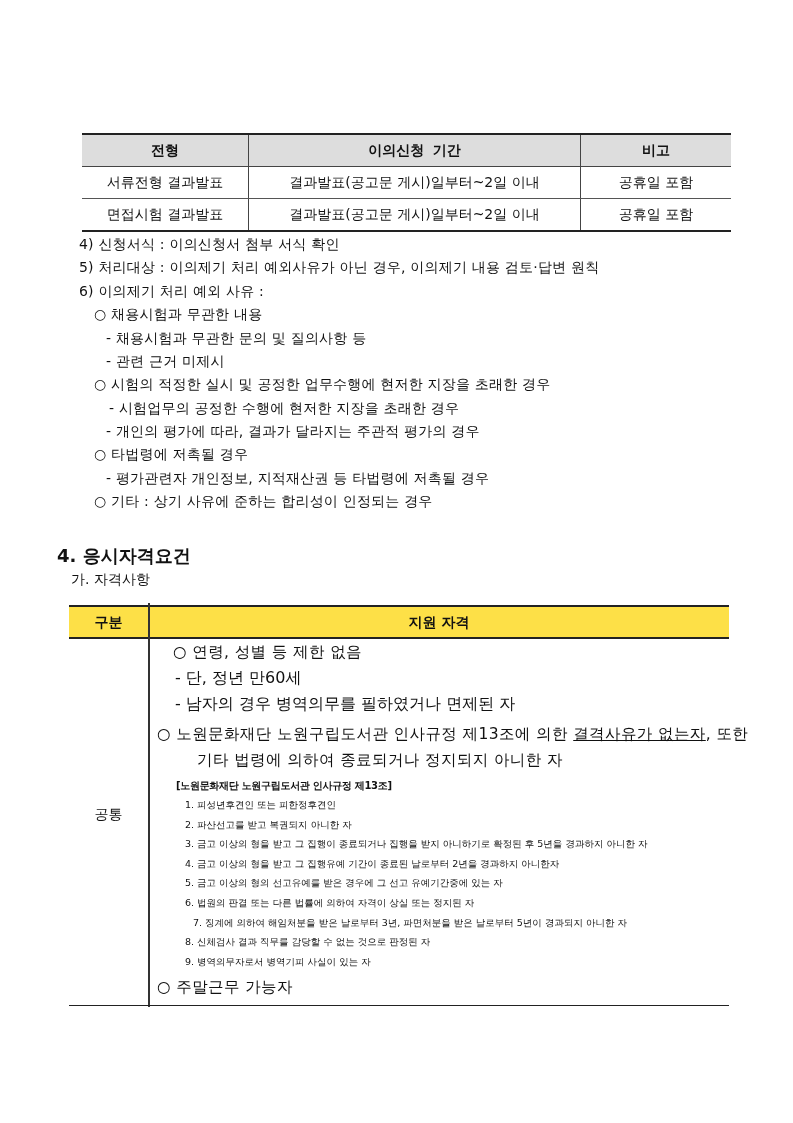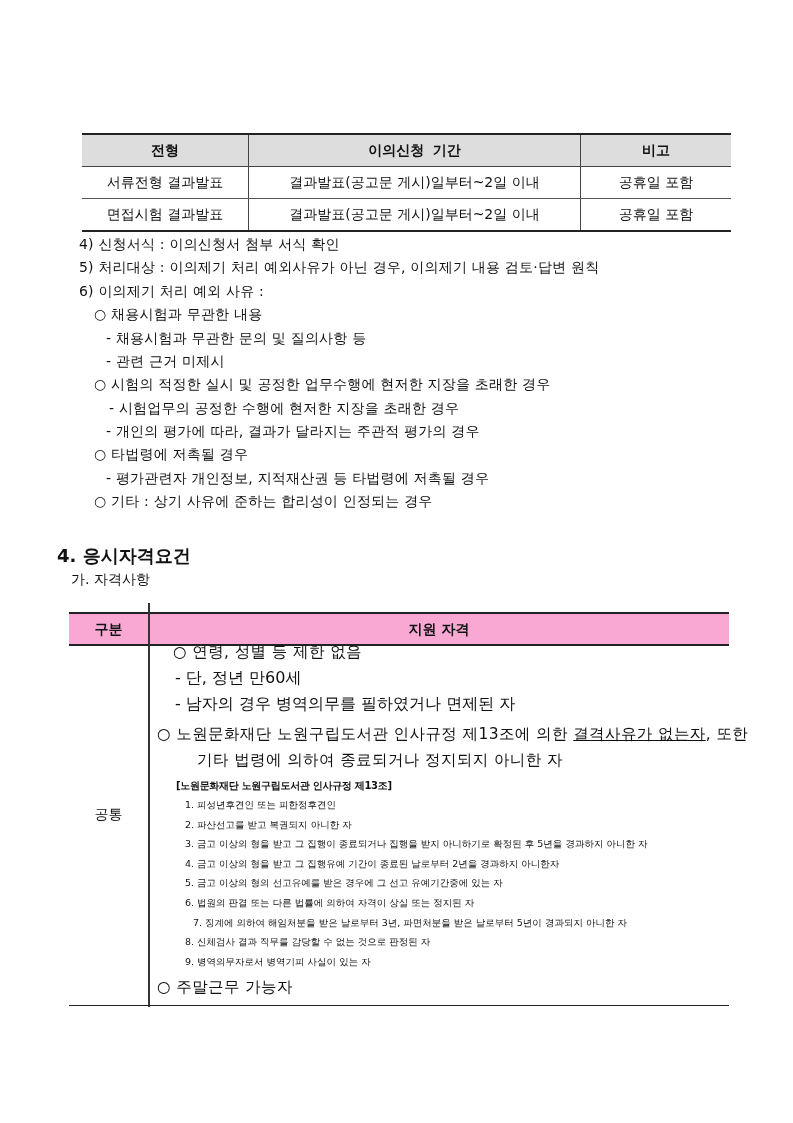--- a/index.html
+++ b/index.html
@@ -22,22 +22,22 @@
     .t1 .c3 { width: 150px; }
 
     .line { position: absolute; font-size: 14px; white-space: nowrap; letter-spacing: 0.2px; }
 
     .h4 { position: absolute; left: 57px; top: 544px; font-size: 18px; font-weight: bold; }
     .sub { position: absolute; left: 71px; top: 571px; font-size: 14px; }
 
     
     .t2 { position: absolute; left: 69px; top: 601px; width: 660px; height: 406px; }
     .t2 .hdr {
-      position: absolute; left: 0; top: 11px; width: 660px; height: 30px;
-      background: #f9a8d4; border-top: 2px solid #222; border-bottom: 2px solid #222;
+      position: absolute; left: 0; top: 4px; width: 660px; height: 30px;
+      background: #fde047; border-top: 2px solid #222; border-bottom: 2px solid #222;
       font-weight: bold; font-size: 14px;
     }
     .t2 .hdr .h1 { position: absolute; left: 0; width: 79px; top: 0; height: 30px; line-height: 30px; text-align: center; }
     .t2 .hdr .h2 { position: absolute; left: 80px; width: 580px; top: 0; height: 30px; line-height: 30px; text-align: center; }
     .t2 .vline { position: absolute; left: 79px; top: 2px; width: 2px; height: 404px; background: #333; }
     .t2 .bottom { position: absolute; left: 0; top: 404px; width: 660px; height: 1px; background: #222; }
     .t2 .cat { position: absolute; left: 0; width: 79px; top: 205px; text-align: center; font-size: 14px; }
     .body-line { position: absolute; white-space: nowrap; }
     .big { font-size: 15.5px; letter-spacing: 0.4px; }
     .mid { font-size: 16px; }

